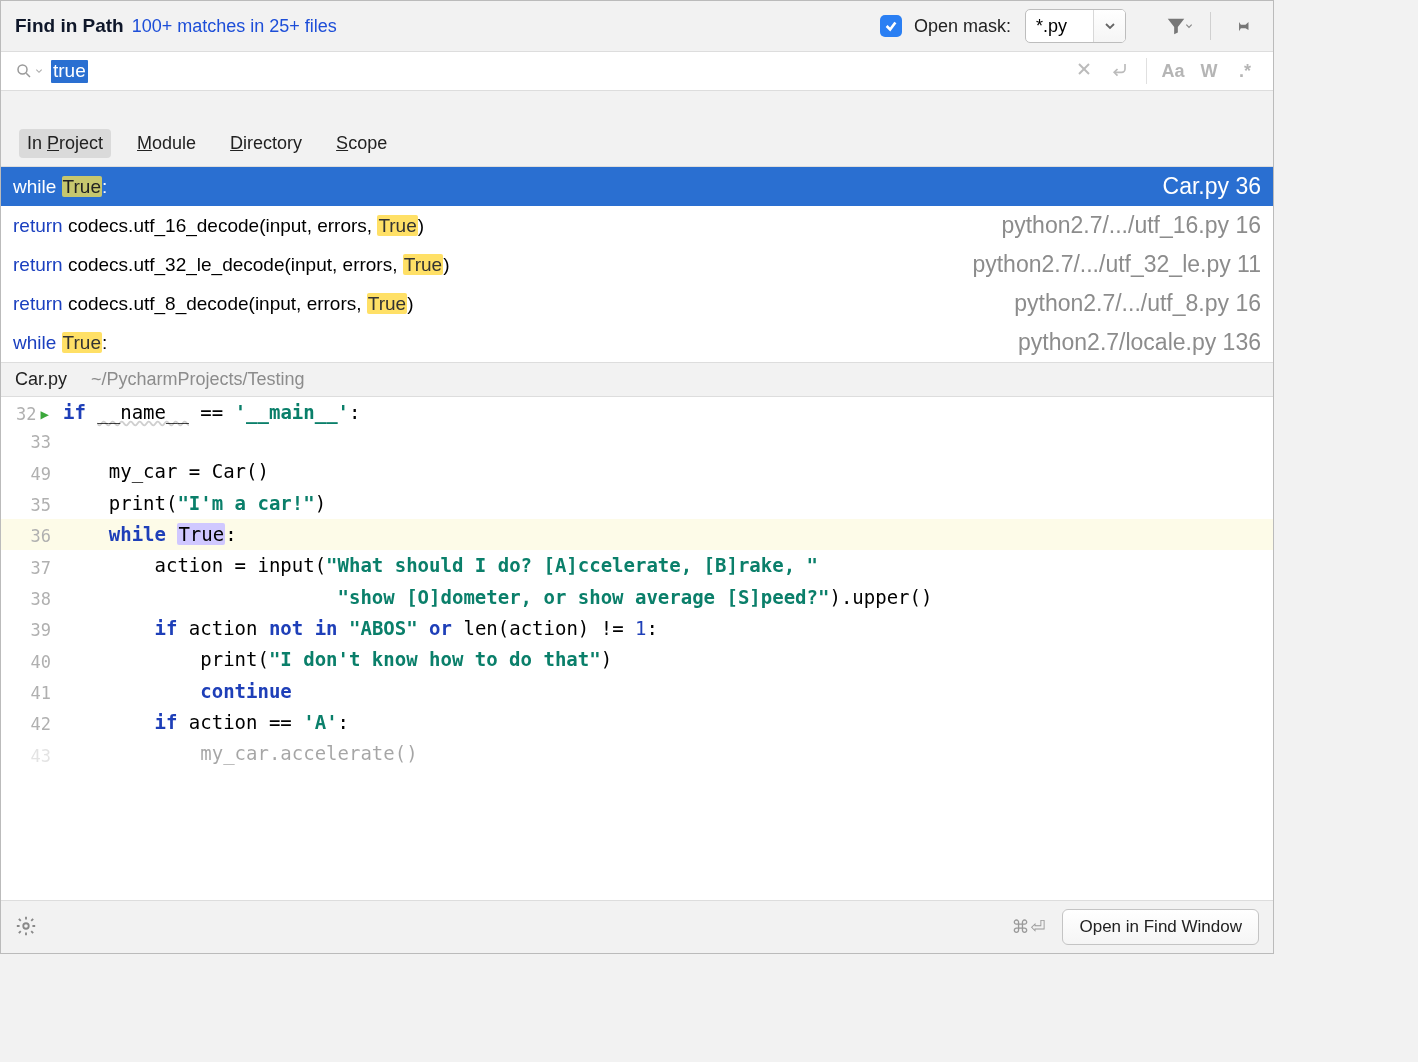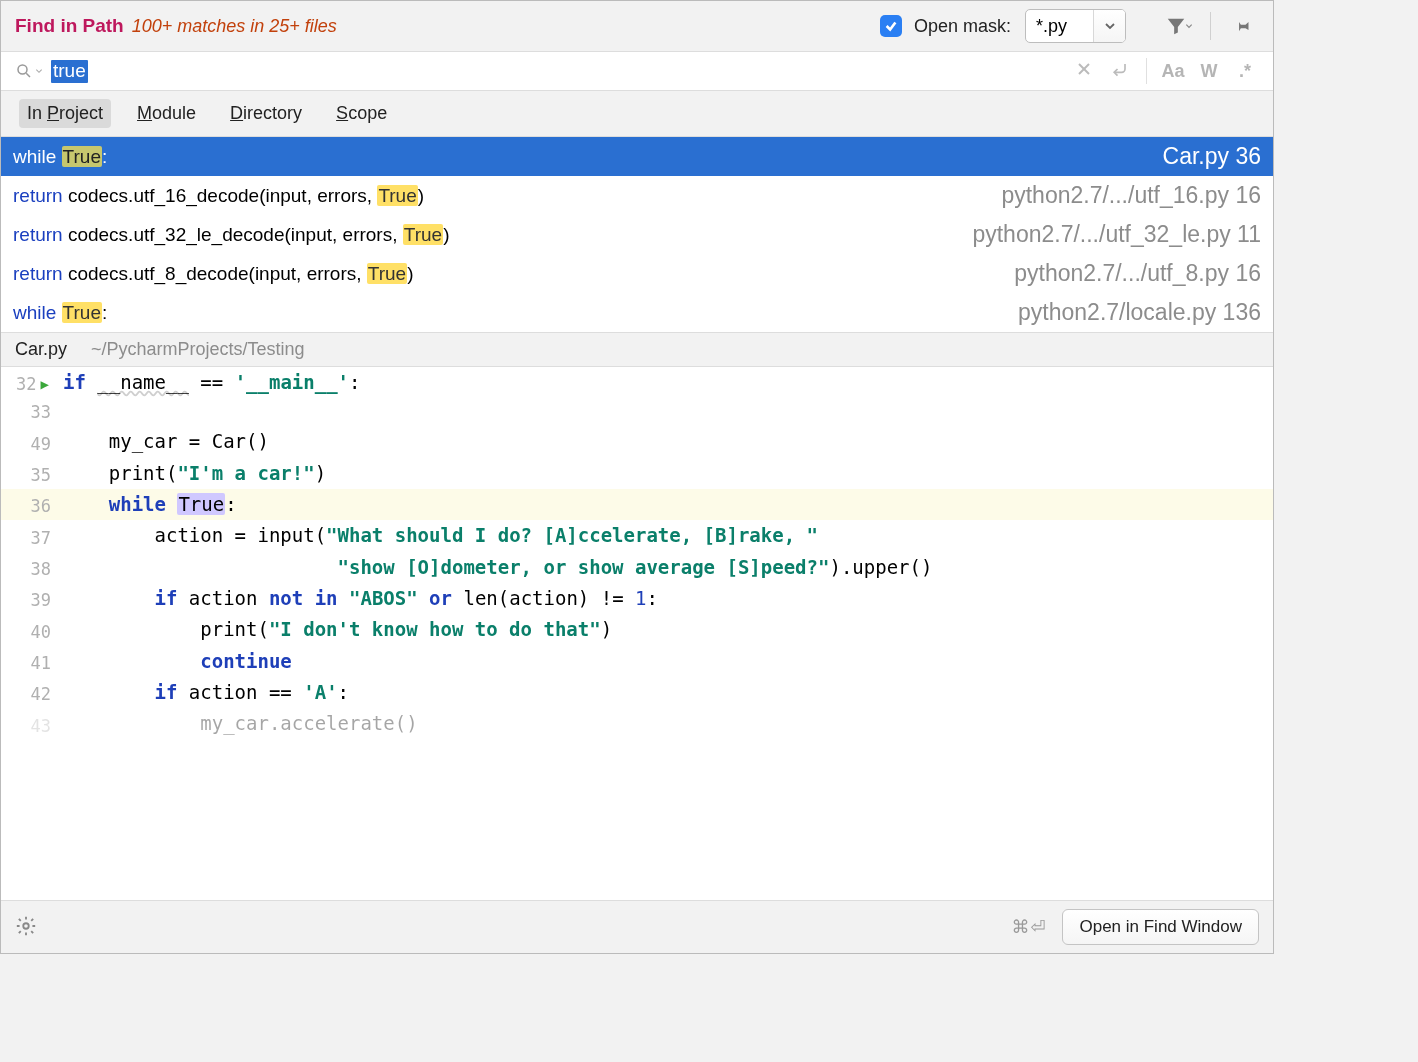--- a/index.html
+++ b/index.html
@@ -15,22 +15,22 @@
     overflow: hidden;
   }
   
   .header {
     display: flex;
     align-items: center;
     padding: 8px 14px 8px 14px;
     background: #f2f2f2;
     gap: 8px;
   }
-  .header .title { font-weight: 600; font-size: 19px; color: #be185d; }
-  .header .subtitle { font-size: 18px; color: #c2410c; font-style: italic; }
+  .header .title { font-weight: 600; font-size: 19px; color: #0f172a; }
+  .header .subtitle { font-size: 18px; color: #1d4ed8; }
   .header .spacer { flex: 1; }
   .checkbox {
     width: 22px; height: 22px; border-radius: 5px;
     background: #2a7ff3; display: inline-flex; align-items: center; justify-content: center;
     margin-right: 4px;
   }
   .checkbox svg { width: 14px; height: 14px; stroke: #fff; stroke-width: 3; fill: none; }
   .mask-label { font-size: 18px; color: #222; margin-right: 6px; }
   .mask-combo {
     display: flex; align-items: stretch; border: 1px solid #bdbdbd;
@@ -51,21 +51,21 @@
   .search-row .mag { color: #999; display: flex; align-items: center; gap: 2px; }
   .search-sel { background: #2a6fd1; color: #fff; font-size: 19px; padding: 0 2px 1px 2px; border-radius: 1px; display: inline-block; }
   .search-input-wrap { flex: 1; font-size: 19px; }
   .tool-icon { color: #b5b5b5; font-size: 18px; font-weight: 600; width: 28px; text-align: center; }
   .tool-sep { width: 1px; height: 26px; background: #e0e0e0; margin: 0 4px; }
   
   .scope-row {
     display: flex; align-items: center; gap: 18px; padding: 8px 18px 8px 18px;
     background: #f2f2f2; border-bottom: 1px solid #ddd;
   }
-  .scope-tab { font-size: 18px; color: #222; padding: 4px 8px; border-radius: 4px; }
+  .scope-tab { font-size: 18px; color: #222; padding: 4px 8px; border-radius: 4px; margin-top: 30px; }
   .scope-tab.active { background: #dadada; }
   .underline-letter { text-decoration: underline; }
   
   .results { background: #fff; display: flex; flex-direction: column; }
   .result-row {
     display: flex; align-items: center; justify-content: space-between;
     padding: 6px 12px; font-size: 19px; font-family: inherit;
   }
   .result-row.selected { background: #2a6fd1; color: #fff; }
   .result-row .code { white-space: pre; }

